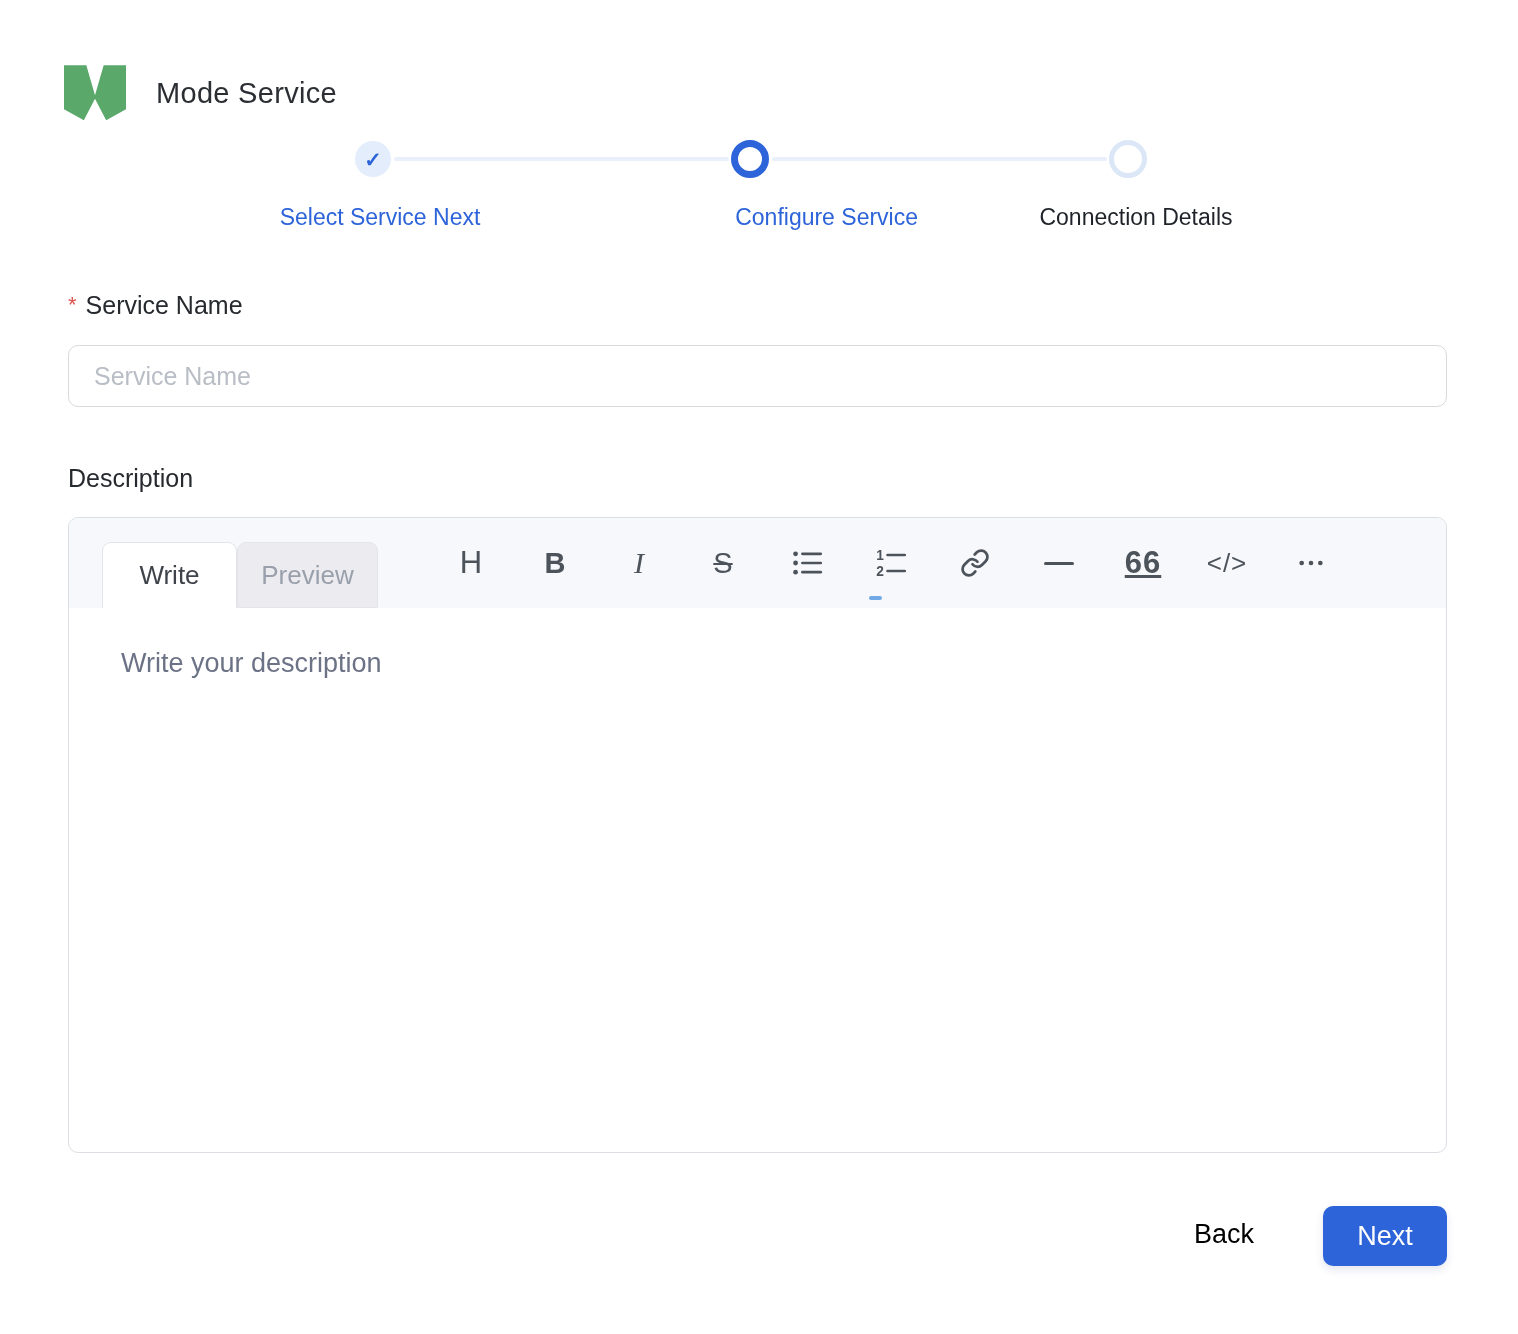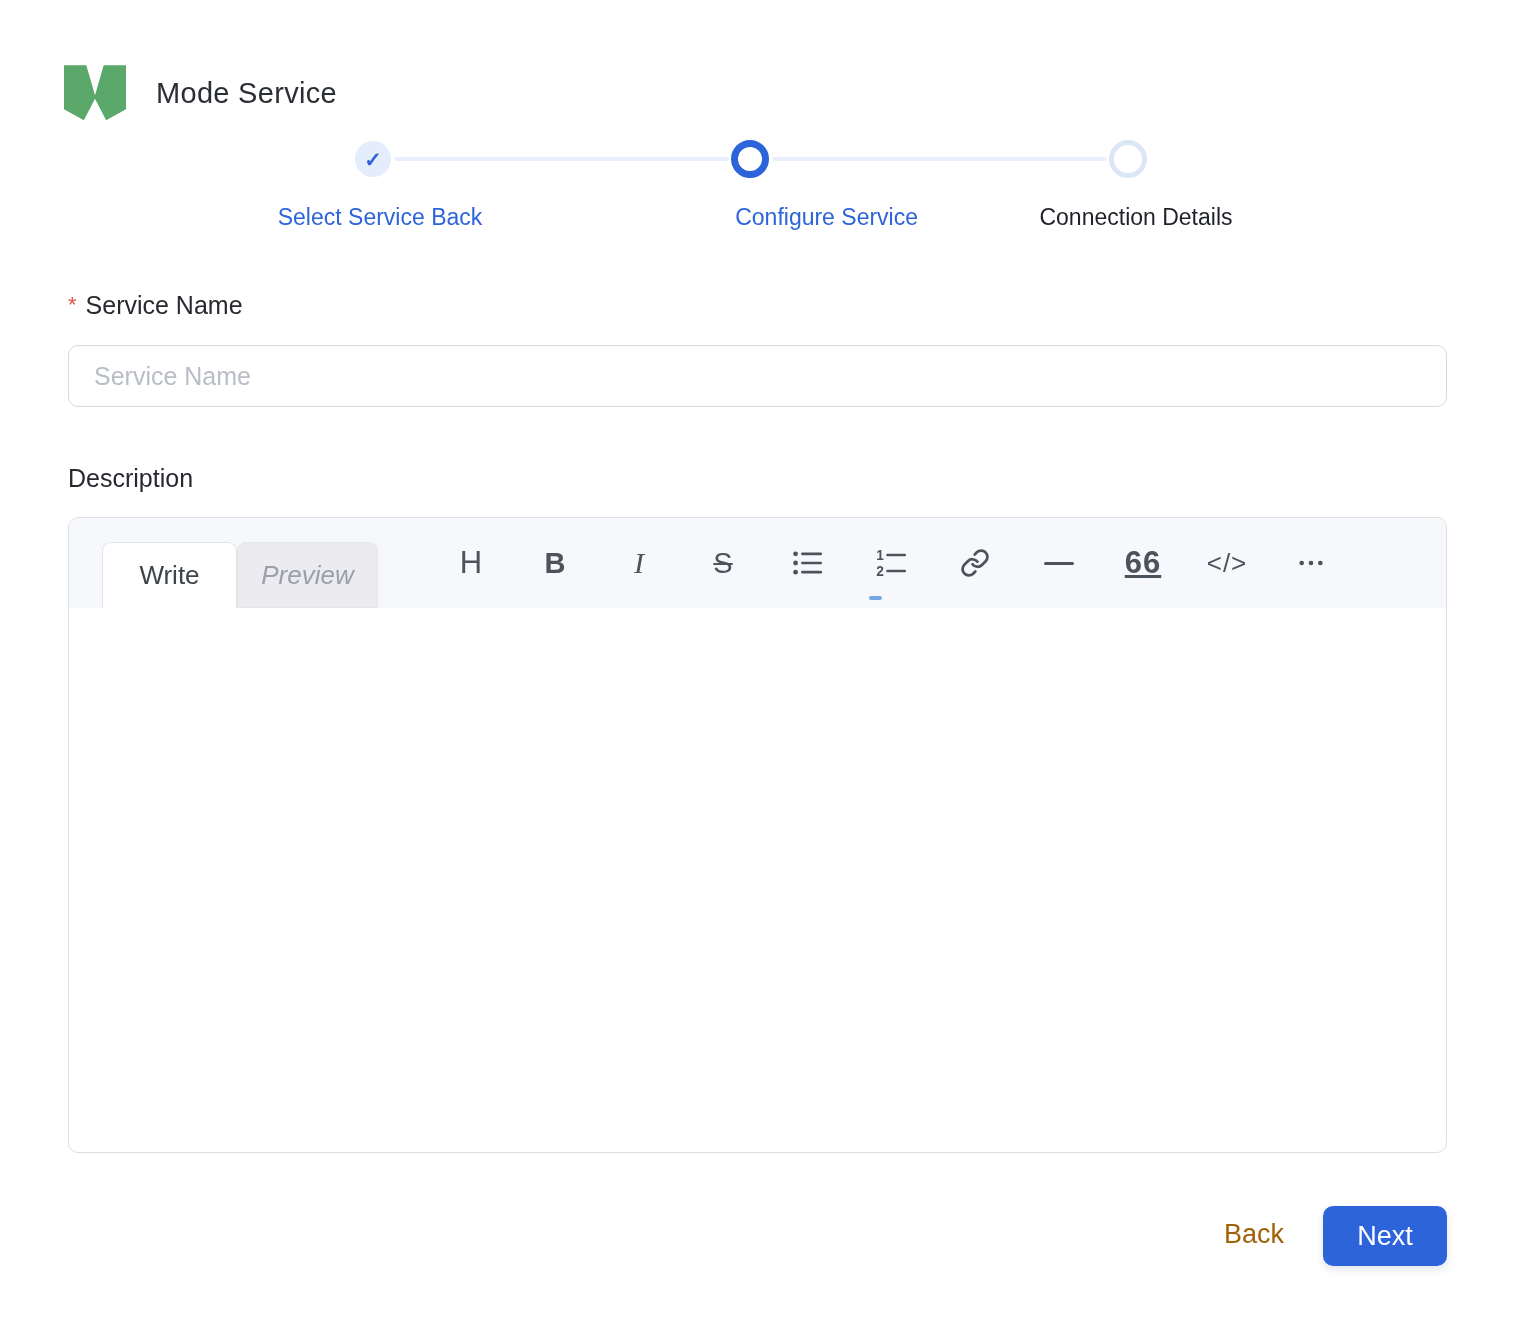--- a/index.html
+++ b/index.html
@@ -40,43 +40,43 @@
 
   
   .description-label { top:464px; }
   .editor { position:absolute; left:68px; top:517px; width:1379px; height:636px;
             border:1px solid #dbdee3; border-radius:10px; background:#fff; }
   .editor-header { position:relative; height:90px; background:#f7f8fb; border-radius:9px 9px 0 0; }
   .tabs { position:absolute; left:33px; bottom:0; display:flex; align-items:flex-end; }
   .tab { height:66px; display:flex; align-items:center; justify-content:center;
          font-size:26px; border-radius:9px 9px 0 0; cursor:pointer; }
   .tab-active { width:135px; background:#ffffff; border:1px solid #e2e4e9; border-bottom:none; color:#3f444b; }
-  .tab-inactive { width:141px; background:#ececf0; border:1px solid #e4e5ea; color:#9aa0ab;font-style:italic; }
+  .tab-inactive { width:141px; background:#ececf0; border:1px solid #e4e5ea; color:#9aa0ab; }
   .toolbar { position:absolute; left:360px; top:0; height:100%; display:flex; align-items:center; }
   .tool { width:84px; height:60px; display:flex; align-items:center; justify-content:center;
           color:#4d535b; cursor:pointer; }
   .glyph-h { font-size:31px; font-weight:400; }
   .glyph-b { font-size:29px; font-weight:800; }
   .glyph-i { font-family:"Liberation Serif", serif; font-style:italic; font-size:30px; font-weight:500; }
   .glyph-s { font-size:29px; font-weight:500; text-decoration:line-through; }
   .glyph-quote { font-size:31px; font-weight:700; letter-spacing:1px;text-decoration:underline; }
   .glyph-code { font-size:26px; font-weight:500; letter-spacing:1px; }
   .hr-bar { width:30px; height:3px; background:#4d535b; border-radius:2px; }
   .tool svg { display:block; }
   .artifact-mark { position:absolute; left:800px; top:78px; width:13px; height:4px;
                    background:#4f93e0; border-radius:2px; opacity:0.8; }
   .editor-body { position:relative; height:545px; }
   .editor-textarea { width:100%; height:100%; border:none; outline:none; resize:none;
                      padding:40px 40px 40px 52px; font-size:27px; color:#2b2e33; background:transparent;
                      font-family:"Liberation Sans", sans-serif; }
   .editor-textarea::placeholder { color:#6d7386; }
 
   
-  .back-link { position:absolute; left:1194px; top:1219px; width:120px; text-align:center;
-               font-size:27px; color:#a16207; cursor:pointer; }
+  .back-link { position:absolute; left:1194px; top:1219px; width:120px; text-align:left;
+               font-size:27px; color:#000000; cursor:pointer; }
   .next-button { position:absolute; left:1323px; top:1206px; width:124px; height:60px;
                  background:#2d64d9; border:none; border-radius:10px; color:#ffffff; font-size:27px;
                  font-family:"Liberation Sans", sans-serif; cursor:pointer;
                  box-shadow:0 4px 8px rgba(40,60,120,0.12); }
 </style>
 </head>
 <body>
 
 <div class="page">
 
@@ -89,21 +89,21 @@
 
   <div>
     <div class="step-circle circle-done">
       <span class="check">✓</span>
     </div>
     <div class="connector connector-1"></div>
     <div class="step-circle circle-active"></div>
     <div class="connector connector-2"></div>
     <div class="step-circle circle-next"></div>
 
-    <div class="step-label step-label-1 label-blue">Select Service Back</div>
+    <div class="step-label step-label-1 label-blue">Select Service Next</div>
     <div class="step-label step-label-2 label-blue">Configure Service</div>
     <div class="step-label step-label-3 label-dark">Connection Details</div>
   </div>
 
   <div class="field-label service-name-label">
     <span class="required-star">*</span><span>Service Name</span>
   </div>
   <input class="text-input" type="text" placeholder="Service Name" style="">
 
   <div class="field-label description-label">Description</div>
@@ -165,18 +165,21 @@
           <svg width="28" height="28" viewBox="0 0 24 24">
             <circle cx="4" cy="12" r="2" fill="#4d535b"></circle>
             <circle cx="12" cy="12" r="2" fill="#4d535b"></circle>
             <circle cx="20" cy="12" r="2" fill="#4d535b"></circle>
           </svg>
         </div>
       </div>
       <div class="artifact-mark"></div>
     </div>
 
+    <div class="editor-body">
+      <textarea class="editor-textarea" placeholder="Write your description" style=""></textarea>
+    </div>
   </div>
 
   <div class="back-link">Back</div>
   <button class="next-button">Next</button>
 
 </div>
 
 </body></html>

